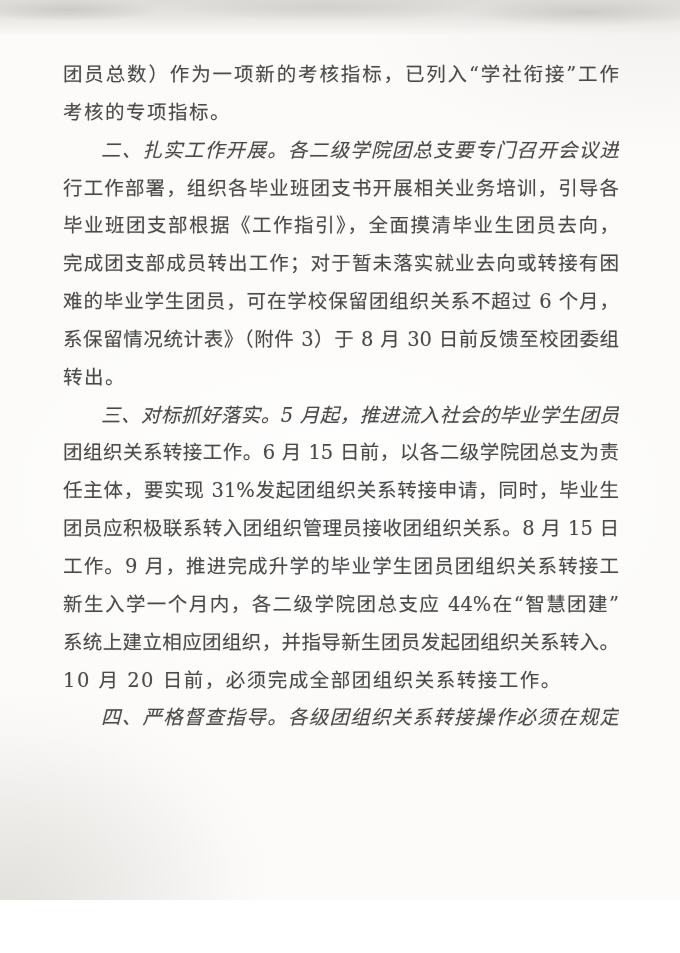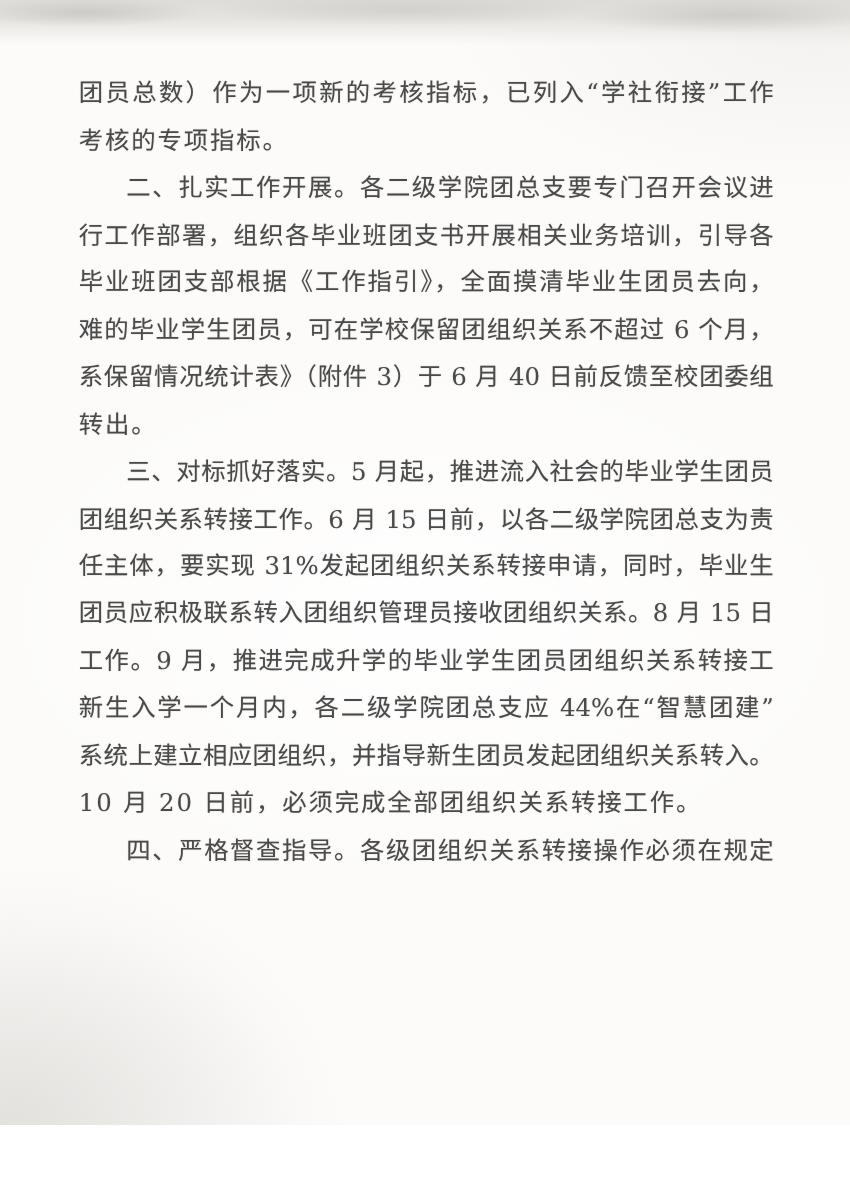--- a/index.html
+++ b/index.html
@@ -62,35 +62,37 @@
     text-align-last: justify;
     text-justify: inter-character;
   }
   .line.short {
     text-align: left;
     letter-spacing: 1.5px;
     white-space: nowrap;
   }
   .line.indent {
     text-indent: 38px;
+    font-style: italic;
   }
 </style>
 </head>
 <body>
 
 <div class="scan-page">
   <div class="scan-edge-top"></div>
   <div class="document-text">
       <div class="line full">团员总数）作为一项新的考核指标，已列入“学社衔接”工作</div>
       <div class="line short">考核的专项指标。</div>
       <div class="line full indent">二、扎实工作开展。各二级学院团总支要专门召开会议进</div>
       <div class="line full">行工作部署，组织各毕业班团支书开展相关业务培训，引导各</div>
       <div class="line full">毕业班团支部根据《工作指引》，全面摸清毕业生团员去向，</div>
+      <div class="line full">完成团支部成员转出工作；对于暂未落实就业去向或转接有困</div>
       <div class="line full">难的毕业学生团员，可在学校保留团组织关系不超过 6 个月，</div>
-      <div class="line full">系保留情况统计表》（附件 3）于 6 月 40 日前反馈至校团委组</div>
+      <div class="line full">系保留情况统计表》（附件 3）于 8 月 30 日前反馈至校团委组</div>
       <div class="line short">转出。</div>
       <div class="line full indent">三、对标抓好落实。5 月起，推进流入社会的毕业学生团员</div>
       <div class="line full">团组织关系转接工作。6 月 15 日前，以各二级学院团总支为责</div>
       <div class="line full">任主体，要实现 31%发起团组织关系转接申请，同时，毕业生</div>
       <div class="line full">团员应积极联系转入团组织管理员接收团组织关系。8 月 15 日</div>
       <div class="line full">工作。9 月，推进完成升学的毕业学生团员团组织关系转接工作。</div>
       <div class="line full">新生入学一个月内，各二级学院团总支应 44%在“智慧团建”</div>
       <div class="line full">系统上建立相应团组织，并指导新生团员发起团组织关系转入。</div>
       <div class="line short">10 月 20 日前，必须完成全部团组织关系转接工作。</div>
       <div class="line full indent">四、严格督查指导。各级团组织关系转接操作必须在规定</div>

